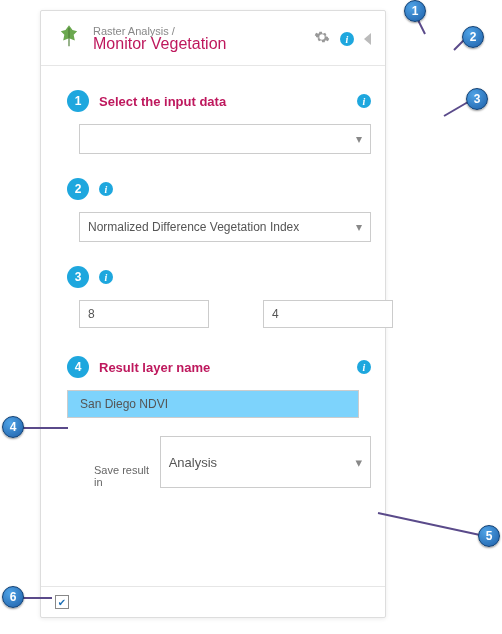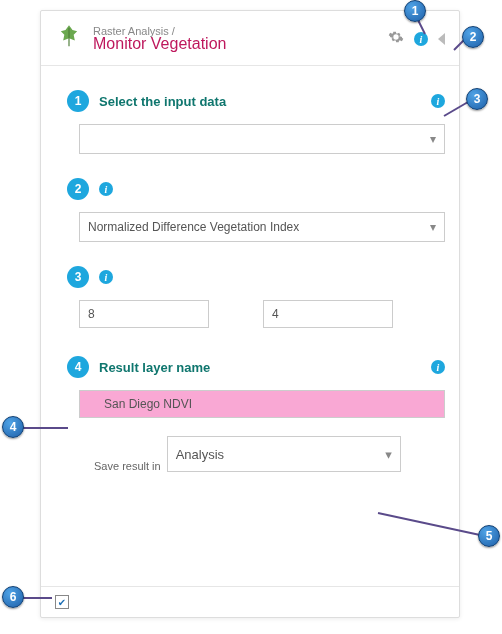--- a/index.html
+++ b/index.html
@@ -1,36 +1,36 @@
 <!DOCTYPE html>
 <html><head>
 <meta charset="utf-8">
 <style>
   html,body{margin:0;padding:0;font-family:"Segoe UI",Arial,sans-serif;background:#fff}
   .stage{position:relative;width:502px;height:634px;}
-  .panel{position:absolute;left:40px;top:10px;width:420px;height:608px;background:#fff;border:1px solid #ddd;box-shadow:0 1px 4px rgba(0,0,0,.08);border-radius:2px;padding:0;box-sizing:border-box;color:#4c4c4c}
+  .panel{position:absolute;left:40px;top:10px;width:346px;height:608px;background:#fff;border:1px solid #ddd;box-shadow:0 1px 4px rgba(0,0,0,.08);border-radius:2px;padding:0;box-sizing:border-box;color:#4c4c4c}
   .hdr{display:flex;align-items:center;padding:12px 14px 10px 14px;}
   .leaf{flex:0 0 auto;margin-right:10px}
   .crumb{font-size:11px;color:#888}
   .title{font-size:16px;color:#be185d;margin-top:-2px}
   .hdr-icons{margin-left:auto;display:flex;align-items:center;gap:10px}
   .hr{height:1px;background:#e6e6e6;margin:0}
   .body{padding:14px 14px 8px 26px}
   .step{display:flex;align-items:center;margin:10px 0 12px 0}
   .step .num{width:22px;height:22px;border-radius:50%;background:#1ea7de;color:#fff;font-size:12px;display:flex;align-items:center;justify-content:center;font-weight:600;margin-right:10px;flex:0 0 auto}
-  .step .lbl{font-size:13px;font-weight:600;color:#0f766e;flex:1}
+  .step .lbl{font-size:13px;font-weight:600;color:#be185d;flex:1}
   .info-i{width:14px;height:14px;border-radius:50%;background:#1ea7de;color:#fff;font-size:10px;display:flex;align-items:center;justify-content:center;font-weight:700;font-style:italic;font-family:Georgia,serif;flex:0 0 auto}
   .select{display:flex;align-items:center;border:1px solid #ccc;height:28px;padding:0 8px;font-size:12px;color:#555;background:#fff;margin-left:12px;margin-right:0;}
   .select .caret{margin-left:auto;color:#888}
   .twoinp{display:flex;gap:54px;margin-left:12px}
   .txt{border:1px solid #ccc;height:28px;width:130px;padding:0 8px;font-size:12px;color:#555;background:#fff;box-sizing:border-box}
-  .resultin{border:1px solid #ccc;height:28px;padding:0 24px;font-size:12px;color:#555;background:#f9a8d4;box-sizing:border-box;margin-left:12px;width:calc(100% - 12px)}
+  .resultin{border:1px solid #ccc;height:28px;padding:0 12px;font-size:12px;color:#555;background:#7dd3fc;box-sizing:border-box;width:calc(100% - 12px)}
   .save-row{display:flex;align-items:flex-end;margin:18px 0 0 27px;}
   .save-row .slabel{font-size:11px;color:#666;margin-right:6px}
-  .save-sel{display:flex;align-items:center;border:1px solid #ccc;height:26px;width:216px;padding:4px 8px;font-size:13px;color:#555;background:#fff}
+  .save-sel{display:flex;align-items:center;border:1px solid #ccc;height:26px;width:216px;padding:12px 8px;font-size:13px;color:#555;background:#fff}
   .save-sel .caret{margin-left:auto;color:#888}
   .footer{position:absolute;left:0;right:0;bottom:0;border-top:1px solid #e6e6e6;padding:8px 14px;display:flex;align-items:center;font-size:11px;color:#555}
   .chk{width:12px;height:12px;border:1px solid #888;margin-right:6px;display:flex;align-items:center;justify-content:center;font-size:10px;color:#1e6fb5;background:#fff}
   
   .callout{position:absolute;width:22px;height:22px}
   .callout .ball{width:20px;height:20px;border-radius:50%;background:radial-gradient(circle at 35% 30%,#4fa3e6,#1e5fa8);border:1px solid #0f3f73;color:#fff;font-size:12px;font-weight:700;display:flex;align-items:center;justify-content:center;box-shadow:0 1px 2px rgba(0,0,0,.4)}
   svg.conn{position:absolute;pointer-events:none}
   .gear{color:#888}
   .collapse-tri{width:0;height:0;border-top:6px solid transparent;border-bottom:6px solid transparent;border-right:7px solid #bbb}
 </style>

